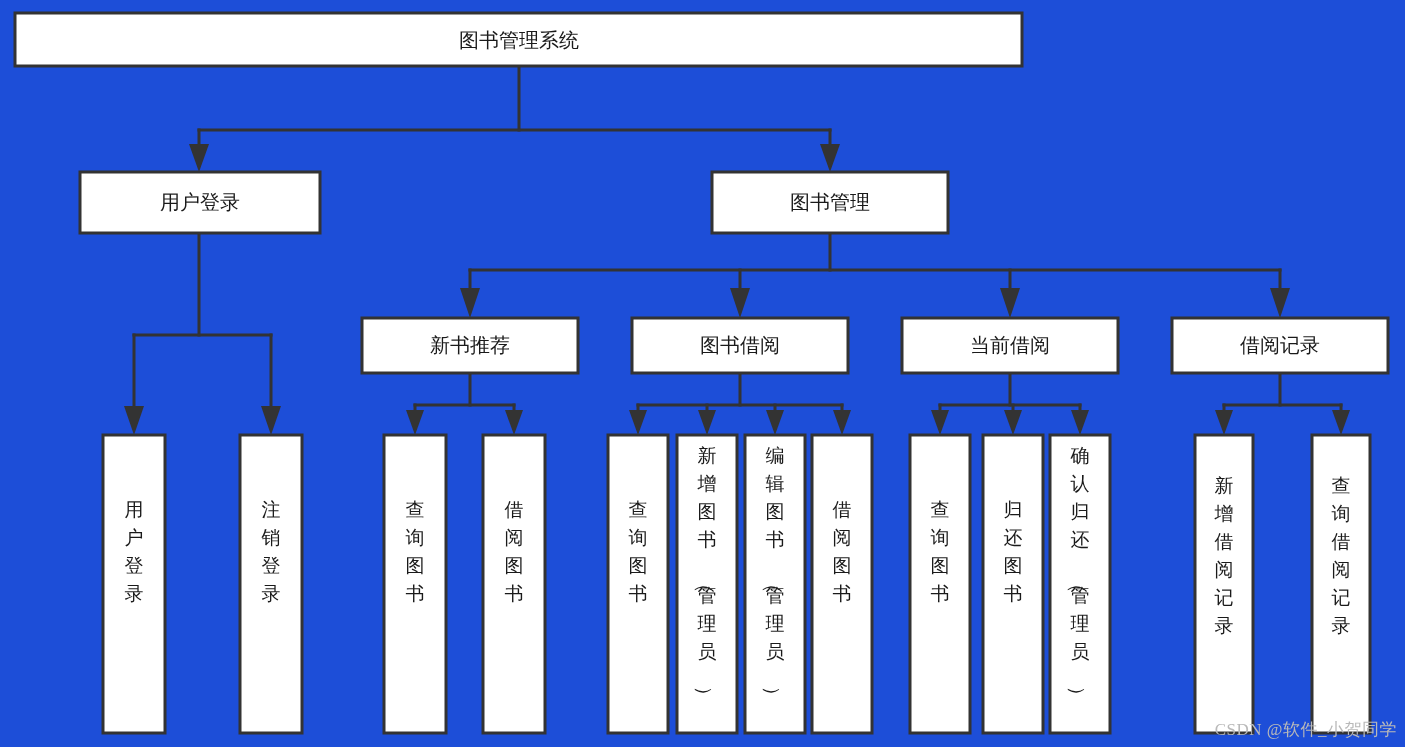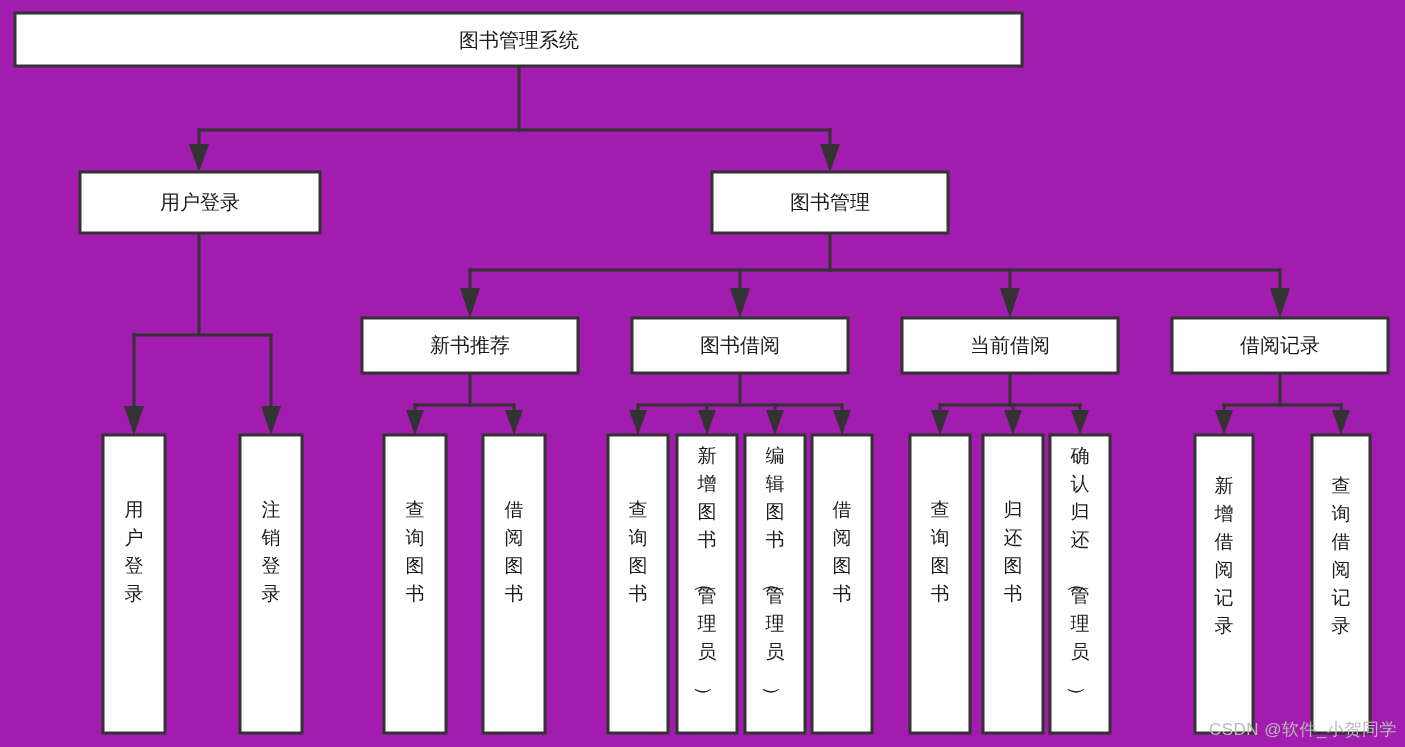--- a/index.html
+++ b/index.html
@@ -10,21 +10,21 @@
   body {
     width: 1405px;
     height: 747px;
     font-family: "DejaVu Sans", "Liberation Sans", sans-serif;
     overflow: hidden;
   }
   #diagram-root {
     position: relative;
     width: 1405px;
     height: 747px;
-    background: #a21caf;
+    background: #1d4ed8;
   }
   svg#tree-svg {
     position: absolute;
     left: 0;
     top: 0;
     width: 1405px;
     height: 747px;
     display: block;
   }
   .node-box {
@@ -52,21 +52,21 @@
   .node-label-v {
     font-family: "DejaVu Sans", "Liberation Sans", sans-serif;
     font-size: 19px;
     fill: #1a1a1a;
     text-anchor: middle;
   }
   .watermark-text {
     position: absolute;
     right: 8px;
     bottom: 6px;
-    font-family: Liberation Sans, sans-serif;
+    font-family: Liberation Serif, serif;
     font-size: 17px;
     color: #b9b9b9;
     white-space: nowrap;
     letter-spacing: 0.5px;
     pointer-events: none;
   }
 </style>
 </head>
 <body>
 

